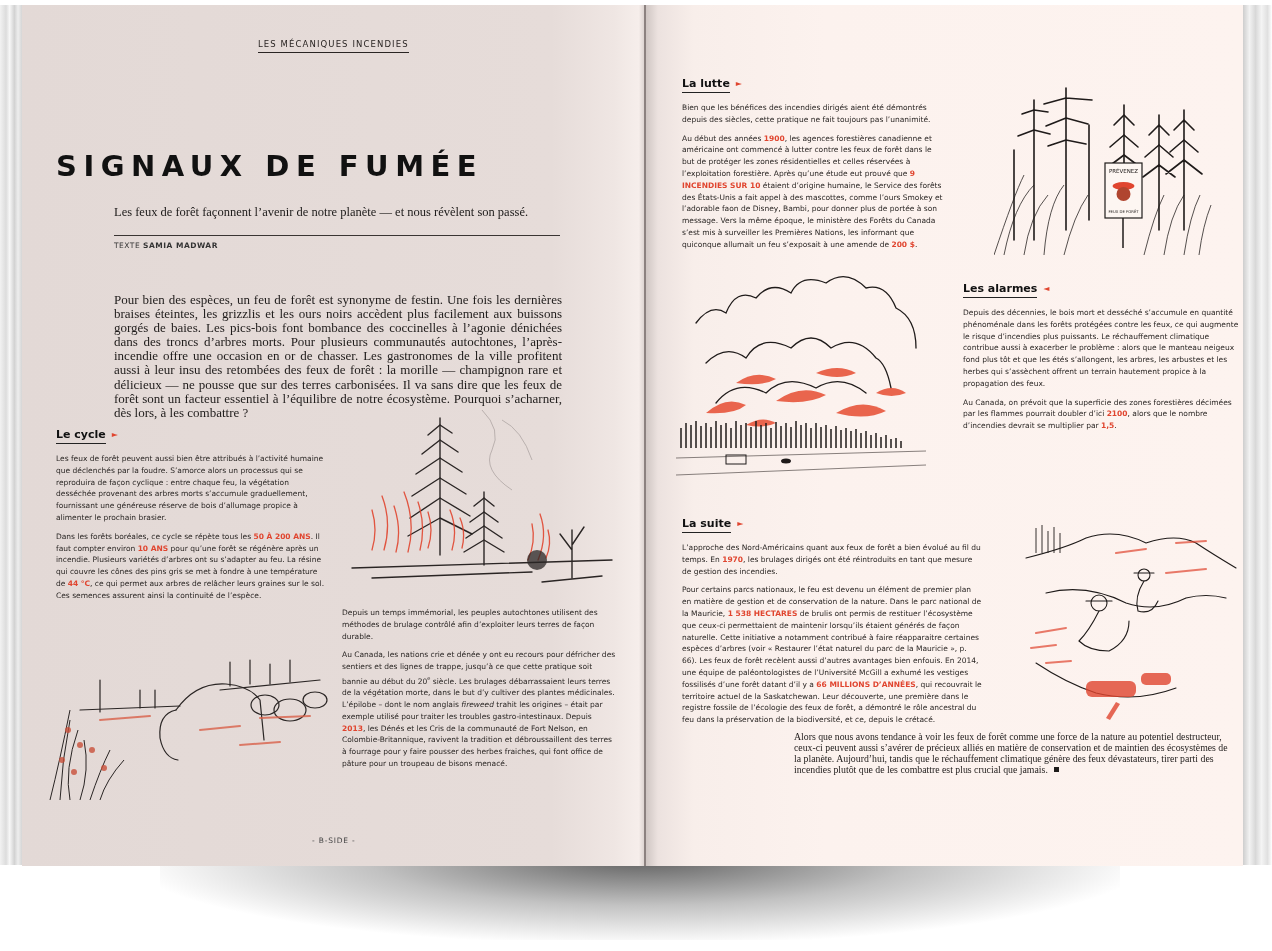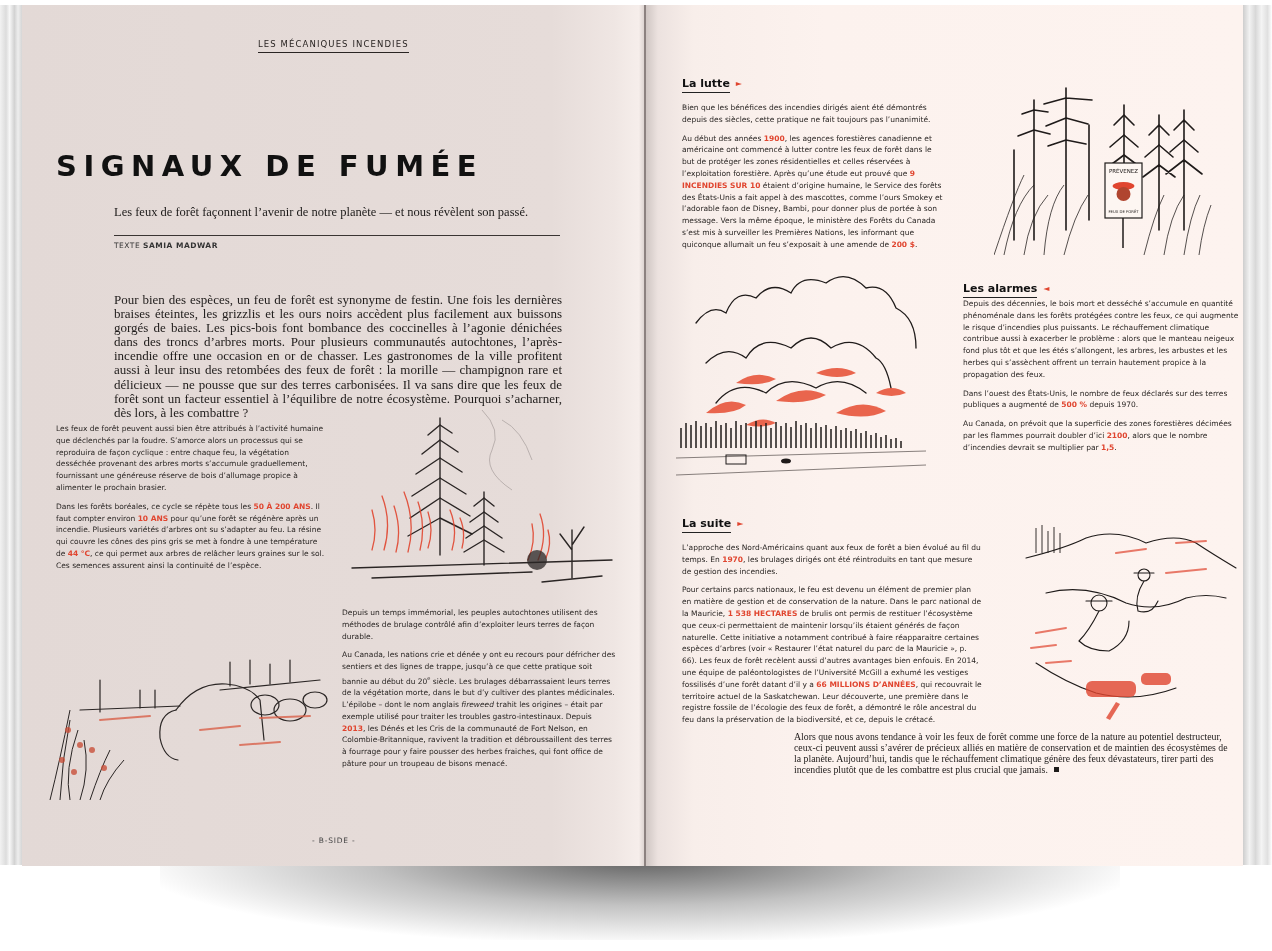--- a/index.html
+++ b/index.html
@@ -64,20 +64,23 @@
   <div class="abs deck">Les feux de forêt façonnent l’avenir de notre planète — et nous révèlent son passé.</div>
   <div class="abs byline-rule"></div>
   <div class="abs byline">
     <span>TEXTE</span>
     <b>SAMIA MADWAR</b>
   </div>
 
   <p class="abs intro">Pour bien des espèces, un feu de forêt est synonyme de festin. Une fois les dernières braises éteintes, les grizzlis et les ours noirs accèdent plus facilement aux buissons gorgés de baies. Les pics-bois font bombance des coccinelles à l’agonie dénichées dans des troncs d’arbres morts. Pour plusieurs communautés autochtones, l’après-incendie offre une occasion en or de chasser. Les gastronomes de la ville profitent aussi à leur insu des retombées des feux de forêt : la morille — champignon rare et délicieux — ne pousse que sur des terres carbonisées. Il va sans dire que les feux de forêt sont un facteur essentiel à l’équilibre de notre écosystème. Pourquoi s’acharner, dès lors, à les combattre ?</p>
 
   <div class="abs" style="left:34px; top:418px; width:272px;">
+    <div class="sec-wrap" style="margin-bottom:9px;">
+      <span class="sec-head">Le cycle</span><span class="sec-arrow">►</span>
+    </div>
     <div class="body-text">
       <p>Les feux de forêt peuvent aussi bien être attribués à l’activité humaine que déclenchés par la foudre. S’amorce alors un processus qui se reproduira de façon cyclique : entre chaque feu, la végétation desséchée provenant des arbres morts s’accumule graduellement, fournissant une généreuse réserve de bois d’allumage propice à alimenter le prochain brasier.</p>
       <p><span>Dans les forêts boréales, ce cycle se répète tous les </span><span class="hl">50 À 200 ANS</span><span>. Il faut compter environ </span><span class="hl">10 ANS</span><span> pour qu’une forêt se régénère après un incendie. Plusieurs variétés d’arbres ont su s’adapter au feu. La résine qui couvre les cônes des pins gris se met à fondre à une température de </span><span class="hl">44 °C</span><span>, ce qui permet aux arbres de relâcher leurs graines sur le sol. Ces semences assurent ainsi la continuité de l’espèce.</span></p>
     </div>
   </div>
 
   <div class="abs" style="left:310px; top:395px; width:300px; height:200px;">
     <svg width="300" height="200" viewBox="0 0 300 200">
       <g fill="none" stroke="#2a2524" stroke-width="1.4" stroke-linecap="round">
         <path d="M108 18 L108 155"></path>
@@ -190,26 +193,25 @@
       <g stroke="#1f1b1a" stroke-width="1.5">
         <path d="M5 185 L5 165 M10 185 L10 160 M15 185 L15 162 M20 185 L20 158 M25 185 L25 163 M30 185 L30 160 M35 185 L35 164 M40 185 L40 158 M45 185 L45 162 M50 185 L50 160 M55 185 L55 165 M60 185 L60 158 M65 185 L65 162 M70 185 L70 160 M75 185 L75 164 M80 185 L80 158 M85 185 L85 162 M90 185 L90 160 M95 185 L95 165 M100 185 L100 159 M105 185 L105 163 M110 185 L110 160 M115 185 L115 164 M120 185 L120 158 M125 185 L125 162 M130 185 L130 160 M135 185 L135 165 M140 185 L140 160 M145 185 L145 164 M150 185 L150 162 M155 185 L155 166 M160 185 L160 163 M165 185 L165 167 M170 185 L170 165 M175 185 L175 168 M180 185 L180 166 M185 185 L185 170 M190 185 L190 168 M195 185 L195 172 M200 185 L200 170 M205 185 L205 174 M210 185 L210 172 M215 185 L215 176 M220 185 L220 175 M225 185 L225 178"></path>
       </g>
       <path d="M0 195 L250 188 M0 212 L250 202" stroke="#6a6260" stroke-width="0.8" fill="none"></path>
       <rect x="50" y="192" width="20" height="9" fill="none" stroke="#1f1b1a" stroke-width="1"></rect>
       <ellipse cx="110" cy="198" rx="5" ry="2.5" fill="#1f1b1a"></ellipse>
     </svg>
   </div>
 
   <div class="abs" style="left:317px; top:272px; width:276px;">
-    <div class="sec-wrap" style="">
+    <div class="sec-wrap" style="margin-bottom:9px;">
       <span class="sec-head">Les alarmes</span><span class="sec-arrow">◄</span>
     </div>
     <div class="body-text">
       <p>Depuis des décennies, le bois mort et desséché s’accumule en quantité phénoménale dans les forêts protégées contre les feux, ce qui augmente le risque d’incendies plus puissants. Le réchauffement climatique contribue aussi à exacerber le problème : alors que le manteau neigeux fond plus tôt et que les étés s’allongent, les arbres, les arbustes et les herbes qui s’assèchent offrent un terrain hautement propice à la propagation des feux.</p>
-      <p><span>Dans l’ouest des États-Unis, le nombre de feux déclarés sur des terres publiques a augmenté de </span><span class="hl">500 %</span><span> depuis 1970.</span></p>
       <p><span>Au Canada, on prévoit que la superficie des zones forestières décimées par les flammes pourrait doubler d’ici </span><span class="hl">2100</span><span>, alors que le nombre d’incendies devrait se multiplier par </span><span class="hl">1,5</span><span>.</span></p>
     </div>
   </div>
 
   <div class="abs" style="left:36px; top:507px; width:300px;">
     <div class="sec-wrap" style="margin-bottom:9px;">
       <span class="sec-head">La suite</span><span class="sec-arrow">►</span>
     </div>
     <div class="body-text">
       <p><span>L’approche des Nord-Américains quant aux feux de forêt a bien évolué au fil du temps. En </span><span class="hl">1970</span><span>, les brulages dirigés ont été réintroduits en tant que mesure de gestion des incendies.</span></p>

